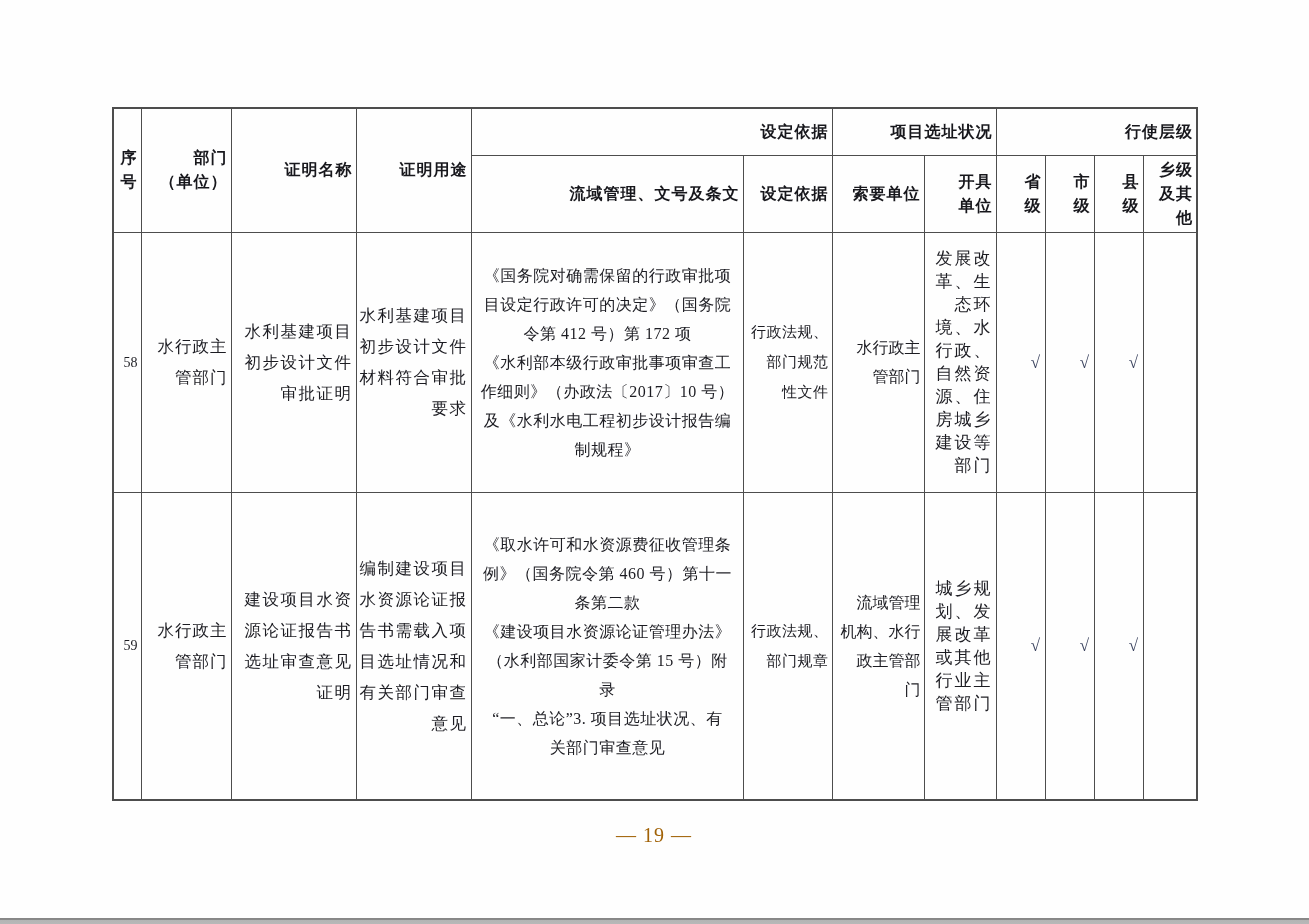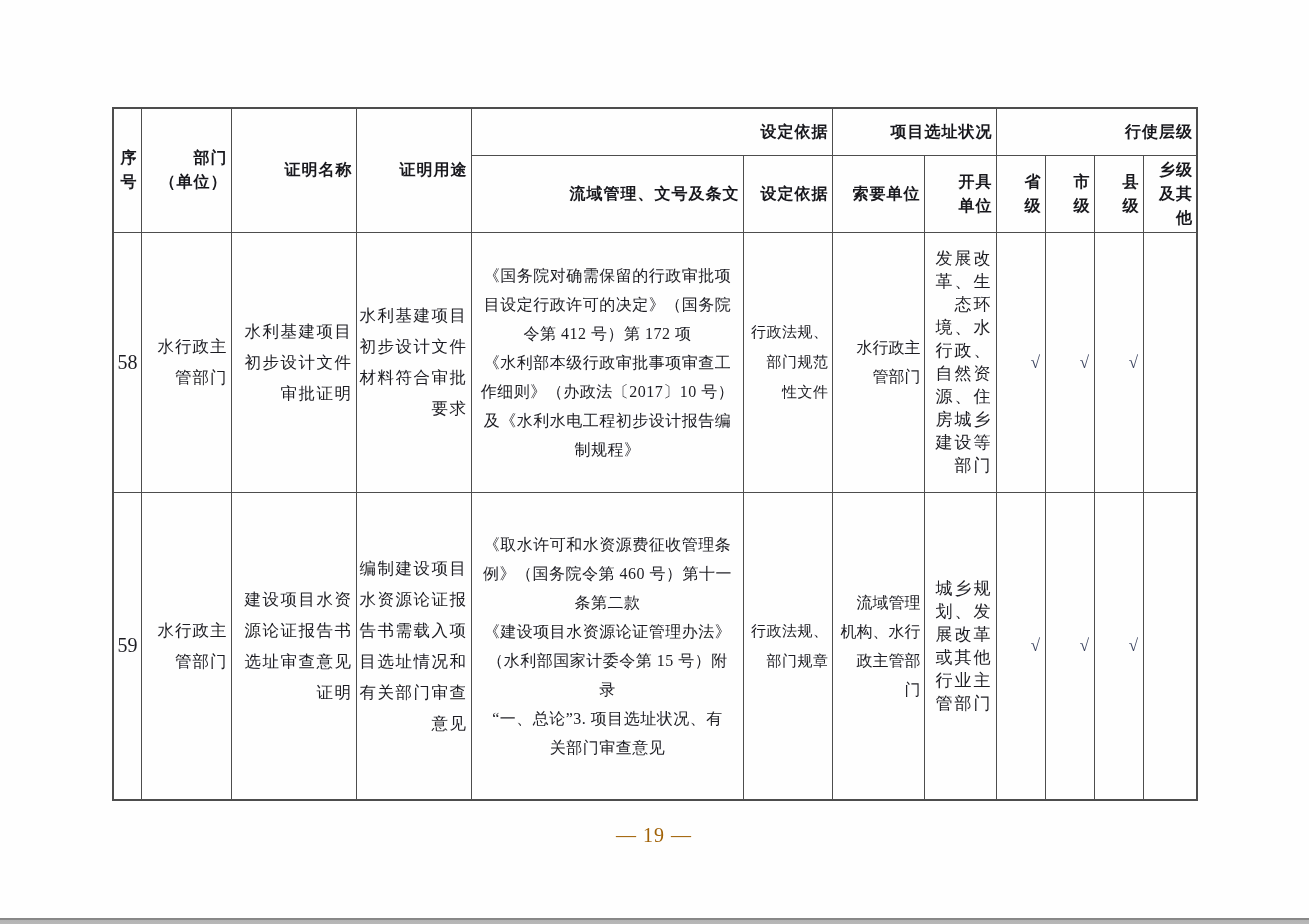--- a/index.html
+++ b/index.html
@@ -42,21 +42,21 @@
   tr.h-group { height: 47px; }
   tr.h-sub   { height: 77px; }
   tr.r-58    { height: 260px; }
   tr.r-59    { height: 308px; }
 
   .doc-table td {
     font-size: 16.5px;
     letter-spacing: 1.5px;
     line-height: 31px;
   }
-  td.c-seq    { font-size: 20px; letter-spacing: 0; }
+  td.c-seq    { font-size: 14px; letter-spacing: 0; }
   td.c-dept   { letter-spacing: 1px; }
   td.c-name   { letter-spacing: 1.5px; }
   td.c-purpose{ letter-spacing: 1.5px; }
   td.c-basis  {
     text-align: center;
     padding: 6px 8px 6px 9px;
     font-size: 16px;
     letter-spacing: 0.5px;
     line-height: 29px;
   }

